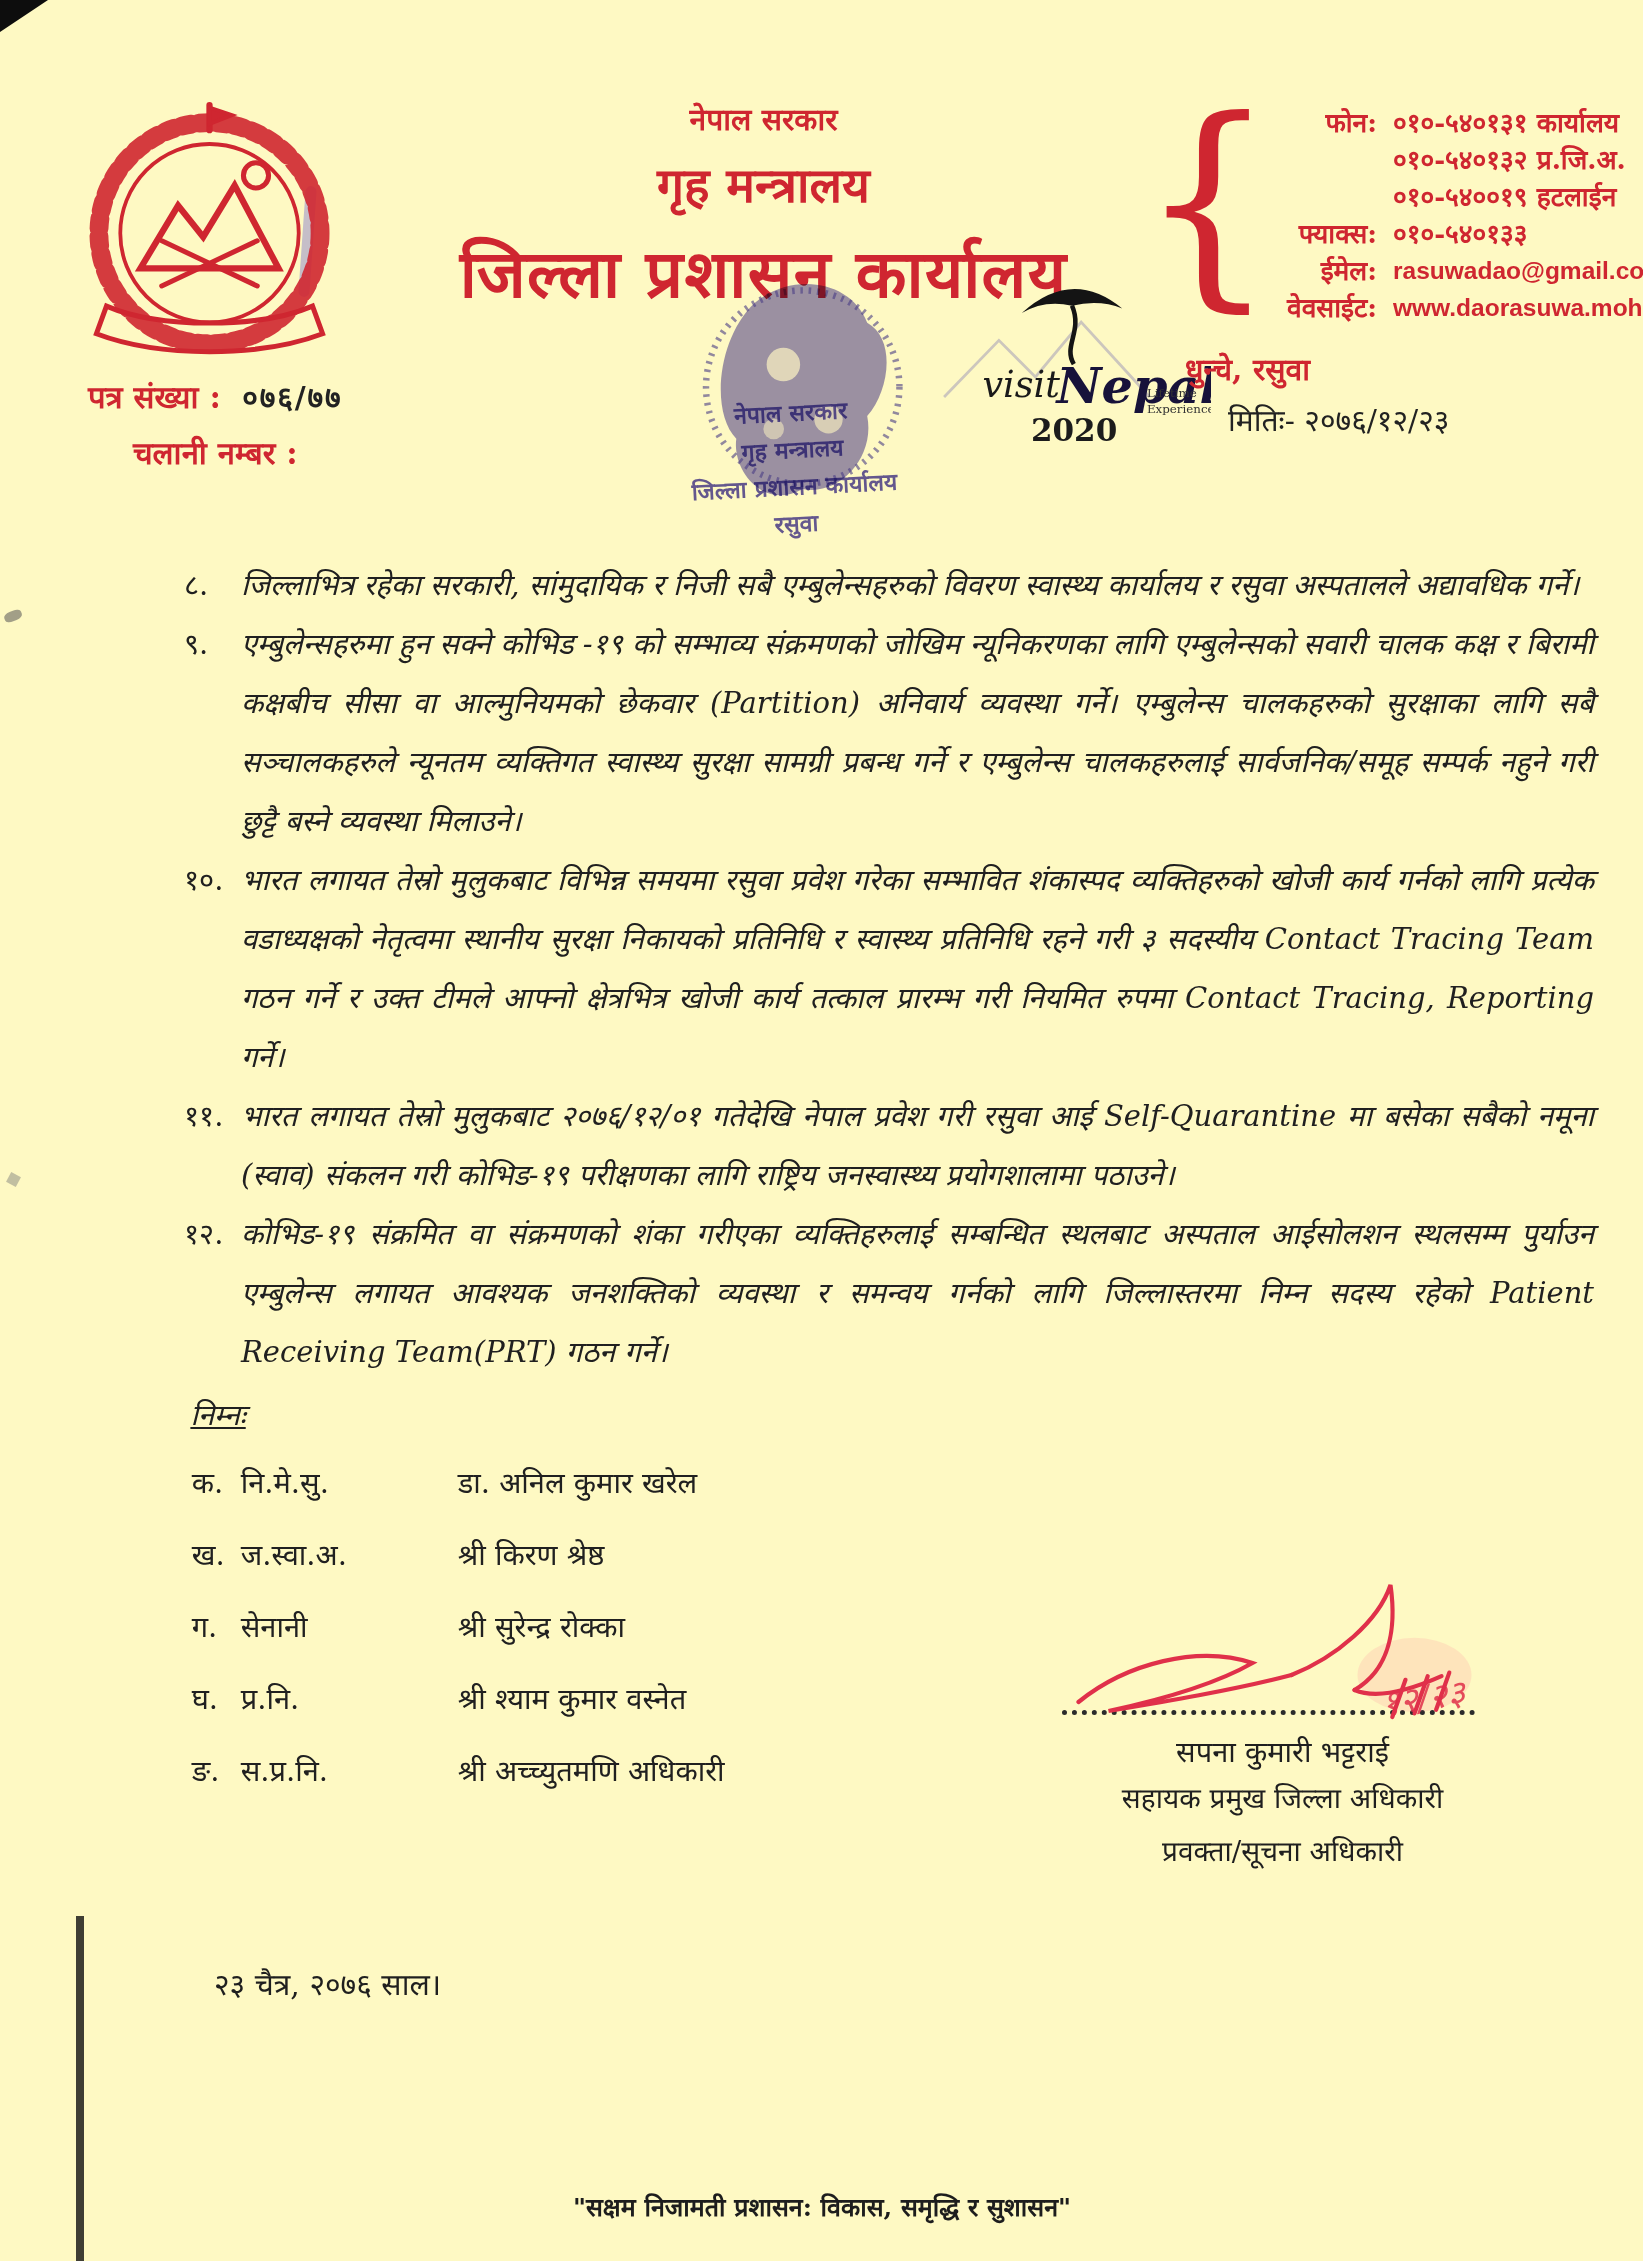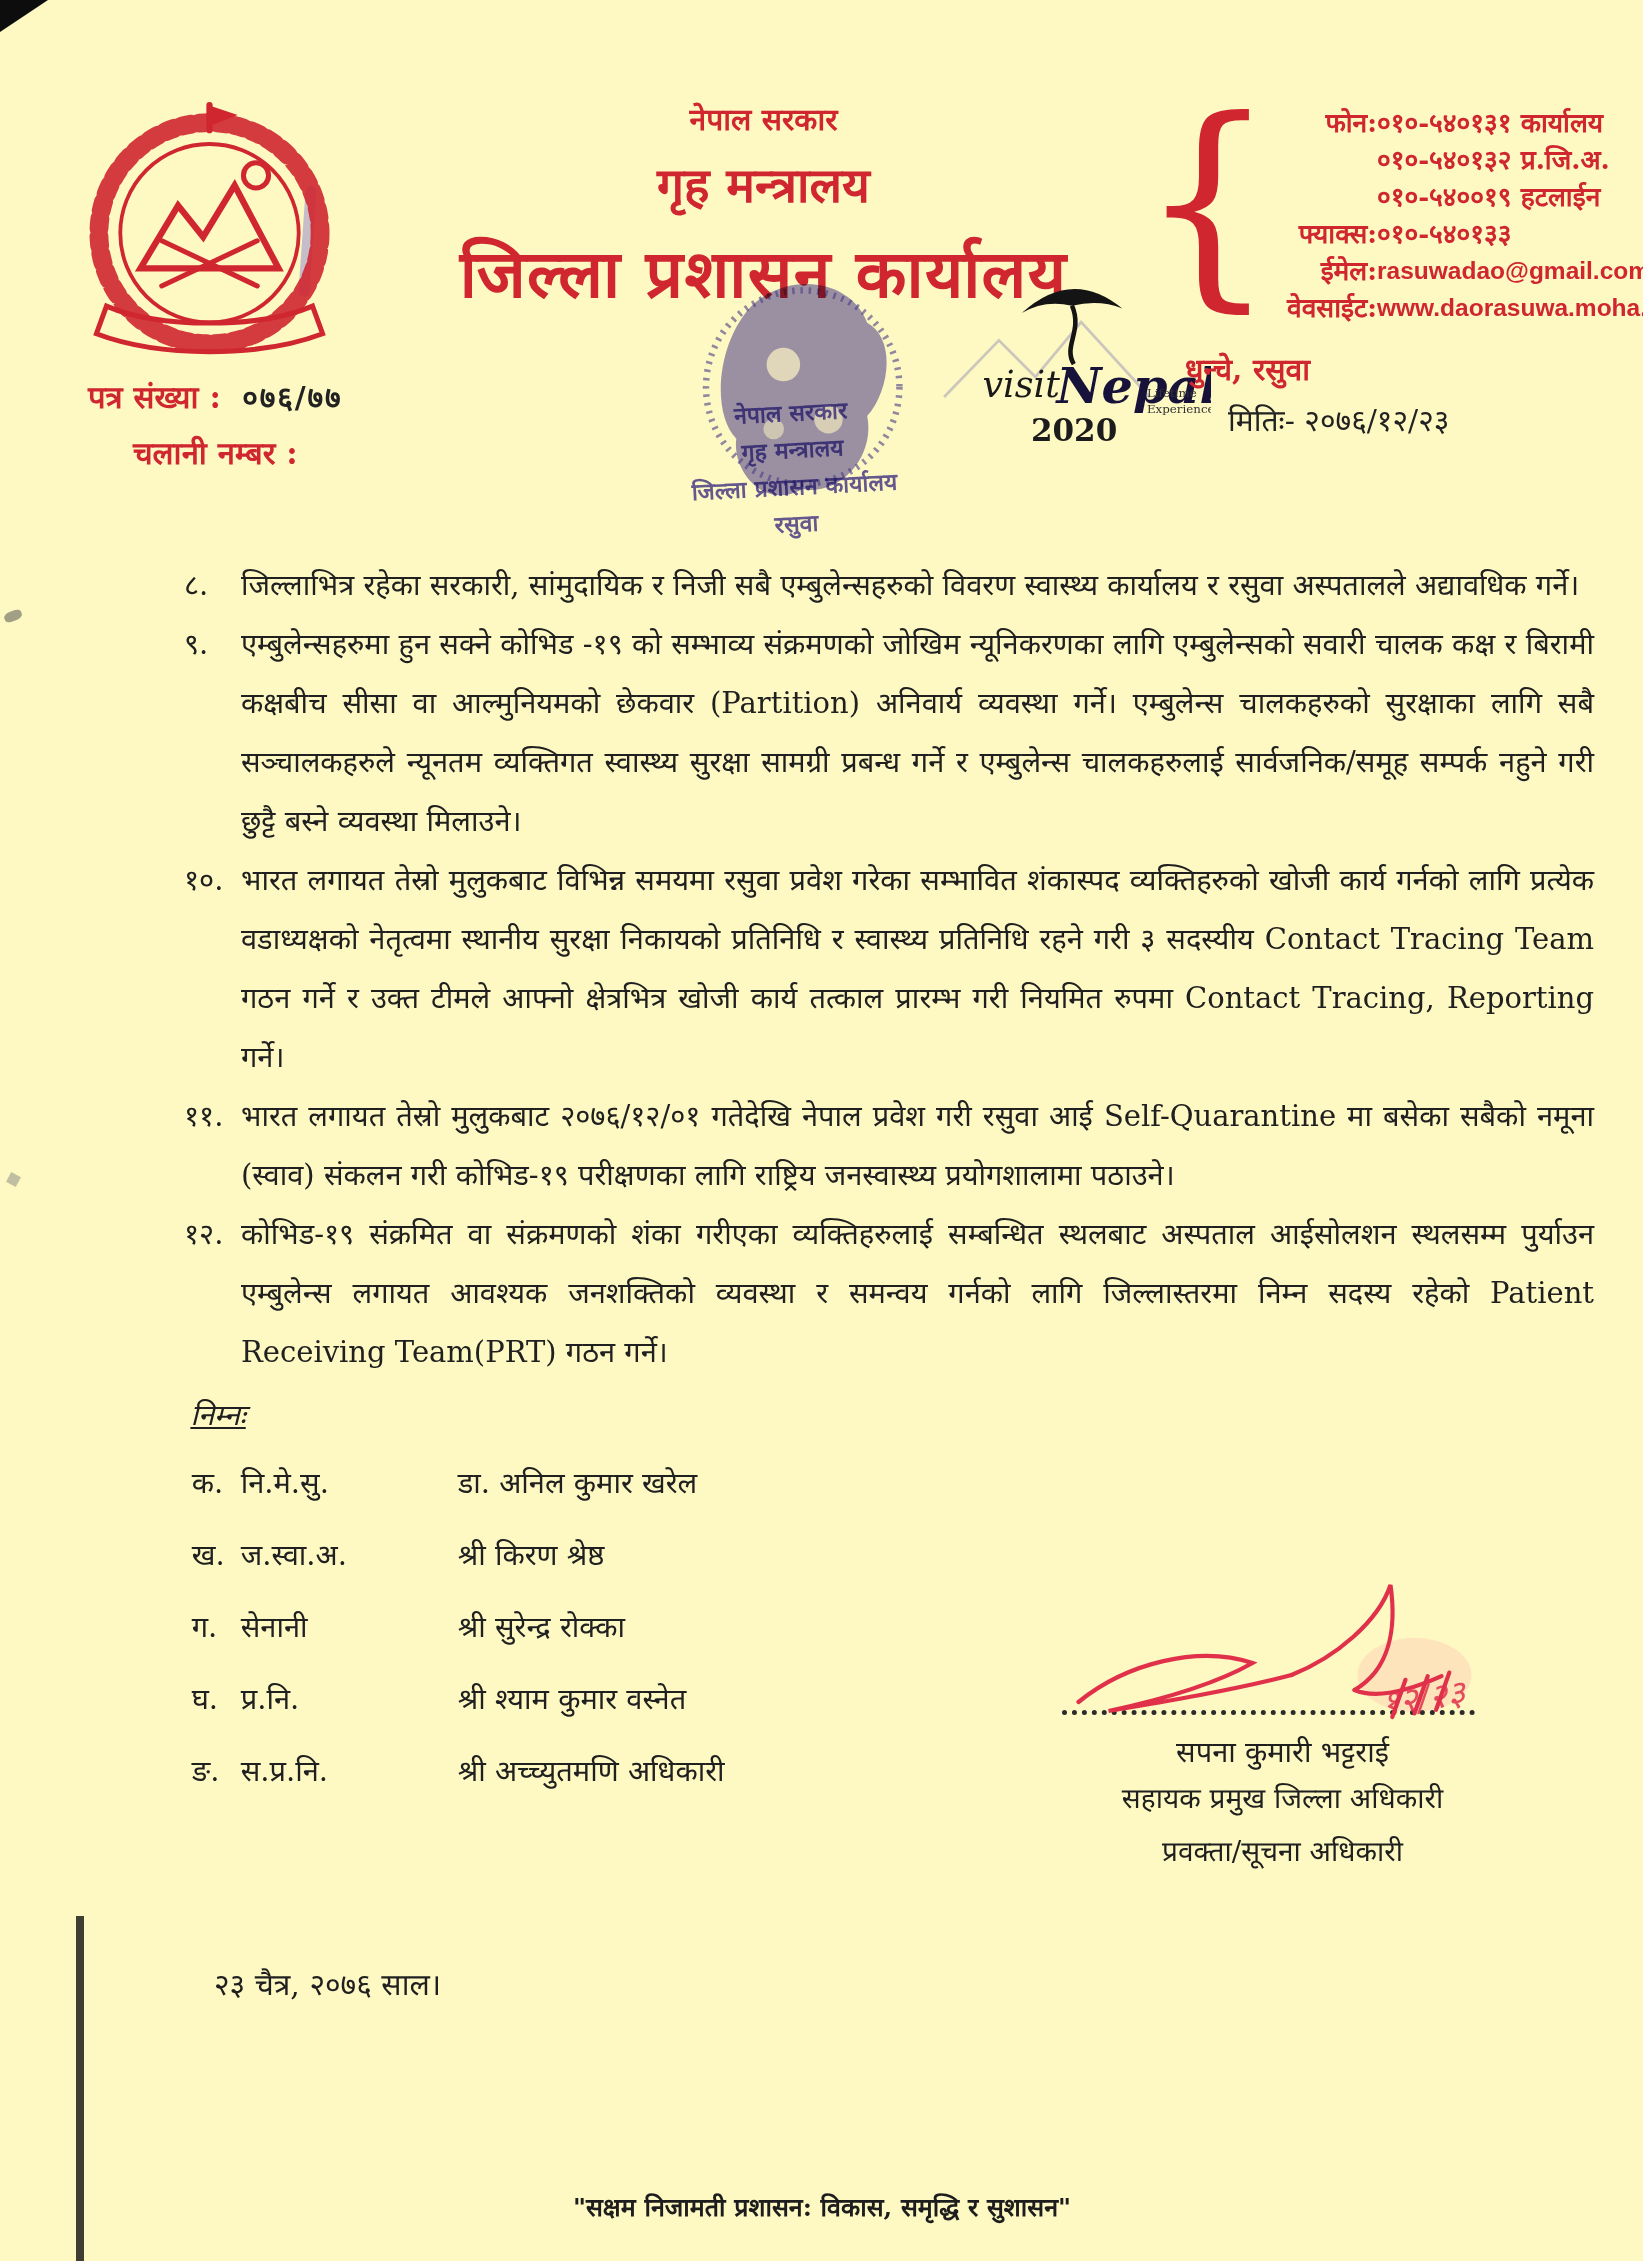--- a/index.html
+++ b/index.html
@@ -18,21 +18,21 @@
   .ink-smear{position:absolute;left:302px;top:186px;width:11px;height:111px;background:#7166cf;opacity:.4;border-radius:6.4px;transform:rotate(4deg);}
   
   .emblem{position:absolute;left:83px;top:95px;width:253px;height:289px;}
   .title-block{position:absolute;left:335px;top:98px;width:857px;text-align:center;color:#cf2630;}
   .t-govt{font-size:30px;font-weight:bold;}
   .t-ministry{font-size:48px;font-weight:bold;margin-top:11.6px;}
   .t-office{font-size:66px;font-weight:bold;margin-top:10.3px;letter-spacing:1.3px;white-space:nowrap;}
   .brace{position:absolute;left:1140px;top:76px;font-size:213px;line-height:251px;color:#cf2630;
     transform:scaleY(1.05);font-family:"DejaVu Serif",serif;font-weight:normal;}
   .contact-block{position:absolute;left:1216px;top:104px;width:380px;}
-  .c-row{display:grid;grid-template-columns:161px auto;column-gap:0;line-height:37px;}
+  .c-row{display:grid;grid-template-columns:161px auto;column-gap:16px;line-height:37px;}
   .c-label{text-align:right;font-size:26.4px;font-weight:bold;color:#cf2630;}
   .c-value{font-size:26.4px;font-weight:bold;color:#cf2630;white-space:nowrap;}
   .c-value.latin{font-family:"Liberation Sans","DejaVu Sans",sans-serif;font-size:24.5px;}
   
   .stamp-blob{position:absolute;left:677px;top:258px;width:245px;height:284px;mix-blend-mode:multiply;}
   .stamp-text{position:absolute;left:645px;top:394px;width:297px;text-align:center;
     transform:rotate(-3deg);mix-blend-mode:multiply;}
   .stamp-line{font-size:23px;font-weight:bold;color:#4f43b0;line-height:37px;opacity:.88;}
   
   .visit-nepal{position:absolute;left:933px;top:260px;width:278px;height:201px;}
@@ -41,21 +41,21 @@
   .ref-row{line-height:49px;white-space:nowrap;text-align:center;}
   .ref-label{font-size:31px;font-weight:bold;color:#cf2630;}
   .ref-value{font-size:30px;font-weight:600;color:#222;letter-spacing:1.9px;margin-left:18px;}
   .place-block{position:absolute;left:1185px;top:348px;}
   .place-line{font-size:30px;font-weight:bold;color:#cf2630;white-space:nowrap;}
   .date-line{font-size:30px;color:#222;margin-top:10.3px;margin-left:43px;white-space:nowrap;}
   
   .body-block{position:absolute;left:184px;top:556px;width:1410px;font-size:29px;color:#202020;}
   .b-item{display:flex;line-height:59px;}
   .b-num{flex:none;width:57px;font-weight:500;}
-  .b-text{flex:1;text-align:justify;}
+  .b-text{flex:1;text-align:justify;font-style:italic;}
   .nimna{font-size:29px;text-decoration:underline;margin:11.6px 0 5.2px 6.4px;display:inline-block;font-style:italic;}
   .team-list{margin-top:9px;}
   .t-row{display:flex;line-height:72px;padding-left:7.7px;}
   .t-serial{flex:none;width:49px;}
   .t-post{flex:none;width:217px;}
   .t-name{flex:1;}
   
   .sig-block{position:absolute;left:1031px;top:1573px;width:503px;text-align:center;}
   .sig-art{position:relative;width:503px;height:180px;}
   .sig-dots{width:413px;margin:-43px auto 0 31px;border-bottom:5.2px dotted #2b2b2b;height:0;}

